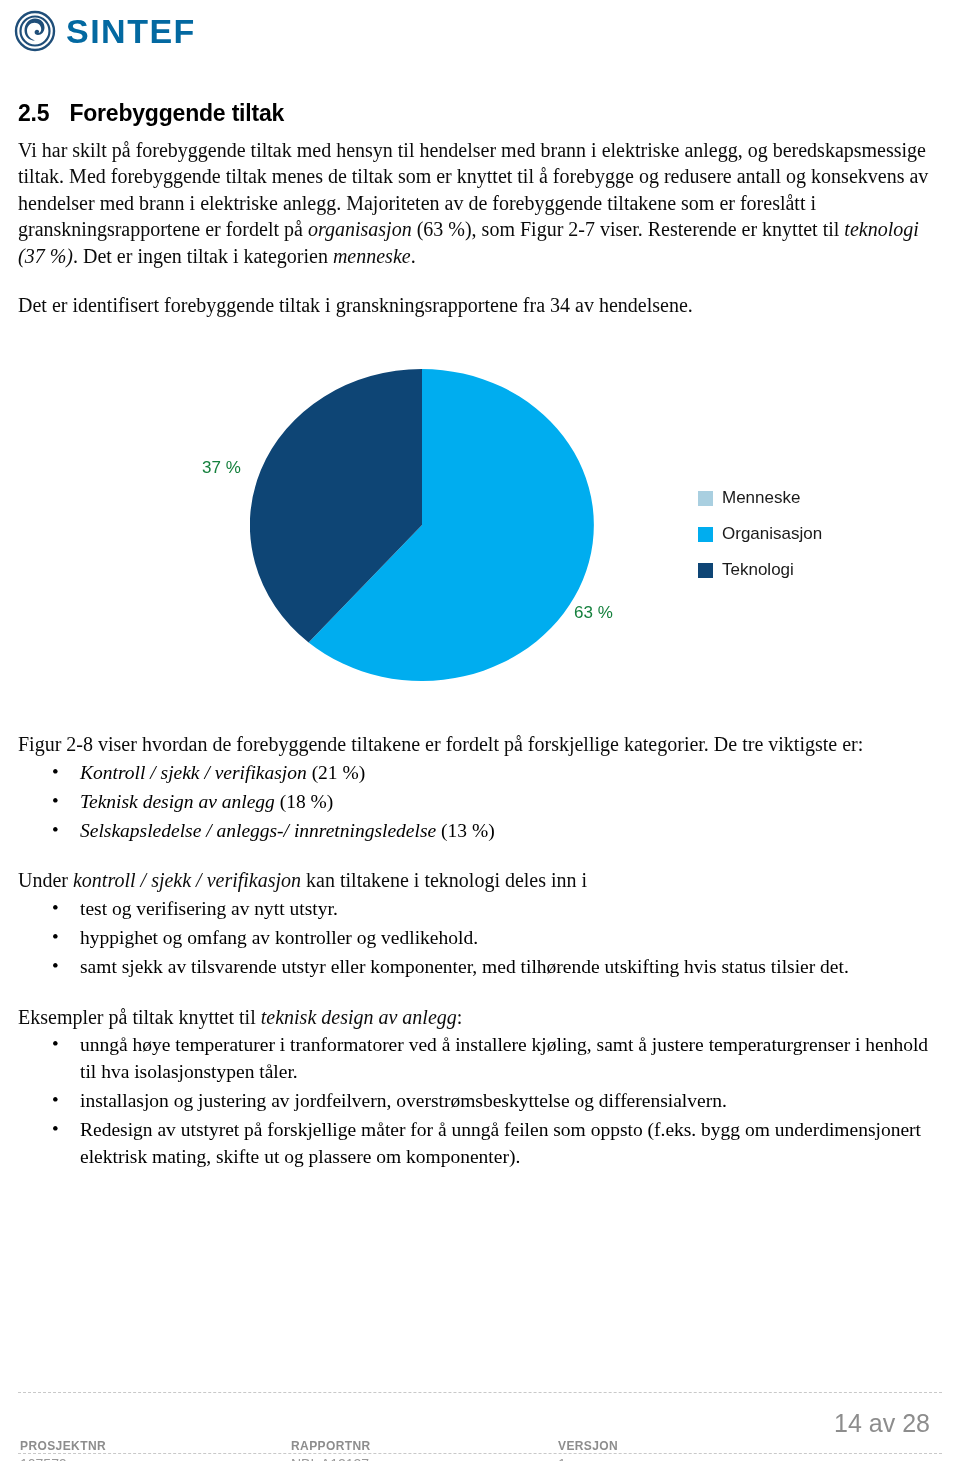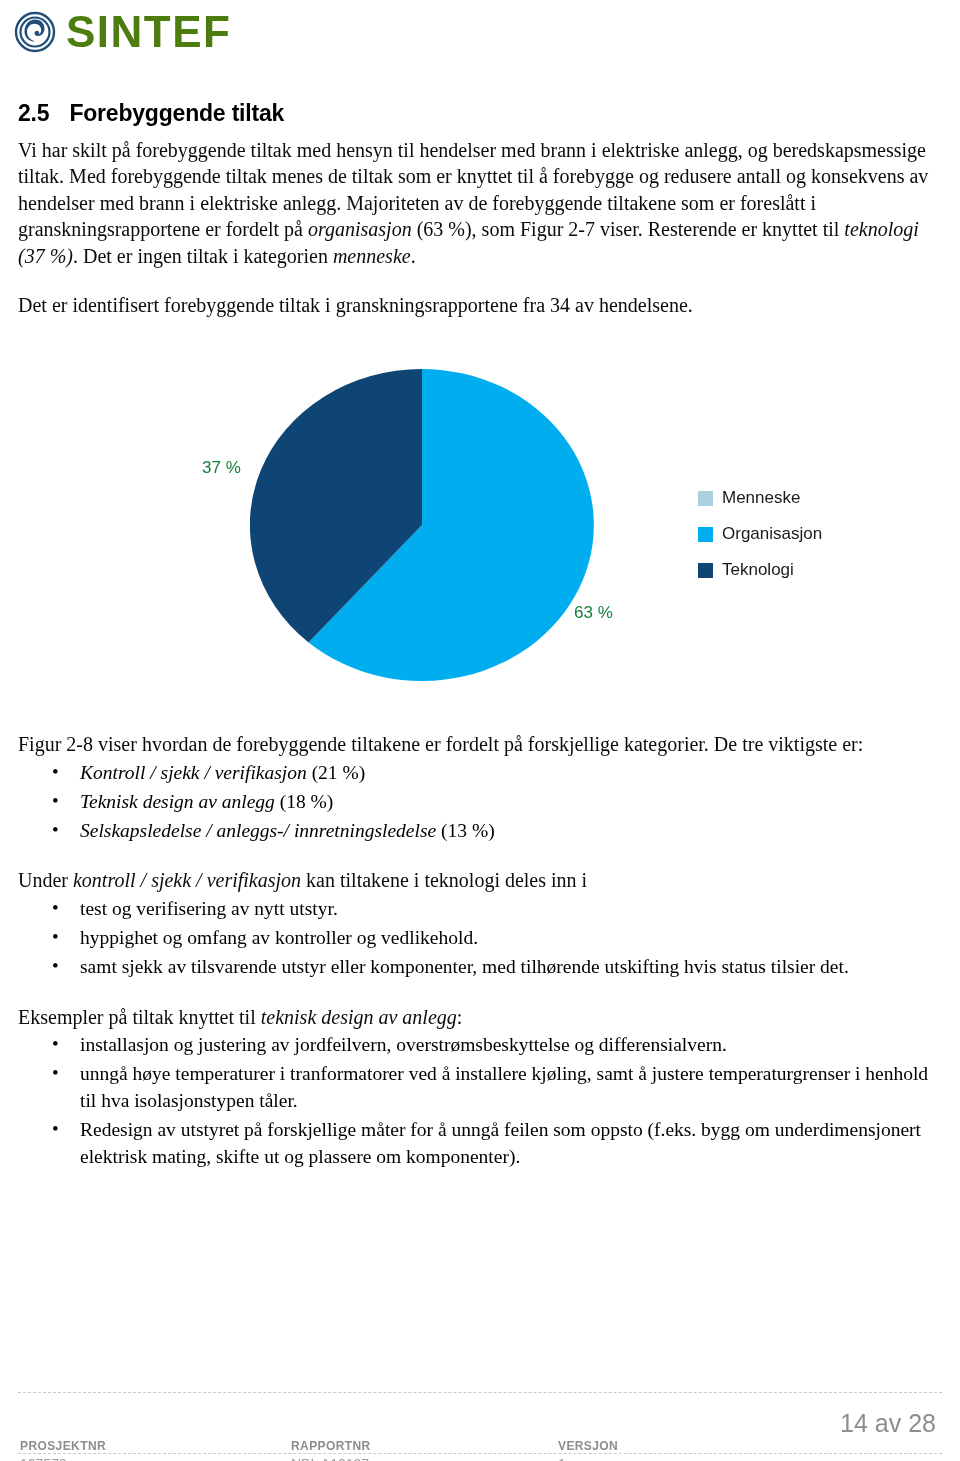--- a/index.html
+++ b/index.html
@@ -32,23 +32,23 @@
     gap: 10px;
   }
   .logo-mark {
     width: 42px;
     height: 42px;
     flex: 0 0 42px;
   }
   .logo-wordmark {
     font-family: "Liberation Sans", "DejaVu Sans", sans-serif;
     font-weight: bold;
-    font-size: 44px;
+    font-size: 34px;
     letter-spacing: 1.5px;
-    color: #4d7c0f;
+    color: #0369a1;
     line-height: 1;
   }
 
   
   .content {
     position: absolute;
     top: 100px;
     left: 18px;
     width: 920px;
   }
@@ -192,21 +192,21 @@
     letter-spacing: 0.4px;
     color: #8d8d8d;
     margin-bottom: 3px;
   }
   .footer-value {
     font-size: 14px;
     color: #9a9a9a;
   }
   .footer-page {
     position: absolute;
-    right: 6px;
+    right: 12px;
     top: 16px;
     font-size: 25px;
     color: #8d8d8d;
   }
 </style>
 </head>
 <body>
 
 <header class="page-header">
   <div class="logo-row">
@@ -286,22 +286,22 @@
     <li>test og verifisering av nytt utstyr.</li>
     <li>hyppighet og omfang av kontroller og vedlikehold.</li>
     <li>samt sjekk av tilsvarende utstyr eller komponenter, med tilhørende utskifting hvis status tilsier det.</li>
   </ul>
 
   <p class="body-text spaced">
     <span>Eksempler på tiltak knyttet til </span><span class="it">teknisk design av anlegg</span><span>:</span>
   </p>
 
   <ul class="doc-list">
+    <li>unngå høye temperaturer i tranformatorer ved å installere kjøling, samt å justere temperaturgrenser i henhold til hva isolasjonstypen tåler.</li>
     <li>installasjon og justering av jordfeilvern, overstrømsbeskyttelse og differensialvern.</li>
-    <li>unngå høye temperaturer i tranformatorer ved å installere kjøling, samt å justere temperaturgrenser i henhold til hva isolasjonstypen tåler.</li>
     <li>Redesign av utstyret på forskjellige måter for å unngå feilen som oppsto (f.eks. bygg om underdimensjonert elektrisk mating, skifte ut og plassere om komponenter).</li>
   </ul>
 
 </main>
 
 <footer class="page-footer">
   <div class="footer-inner">
     <div class="footer-col c1">
       <div class="footer-label">PROSJEKTNR</div>
       <div class="footer-value">107579</div>

